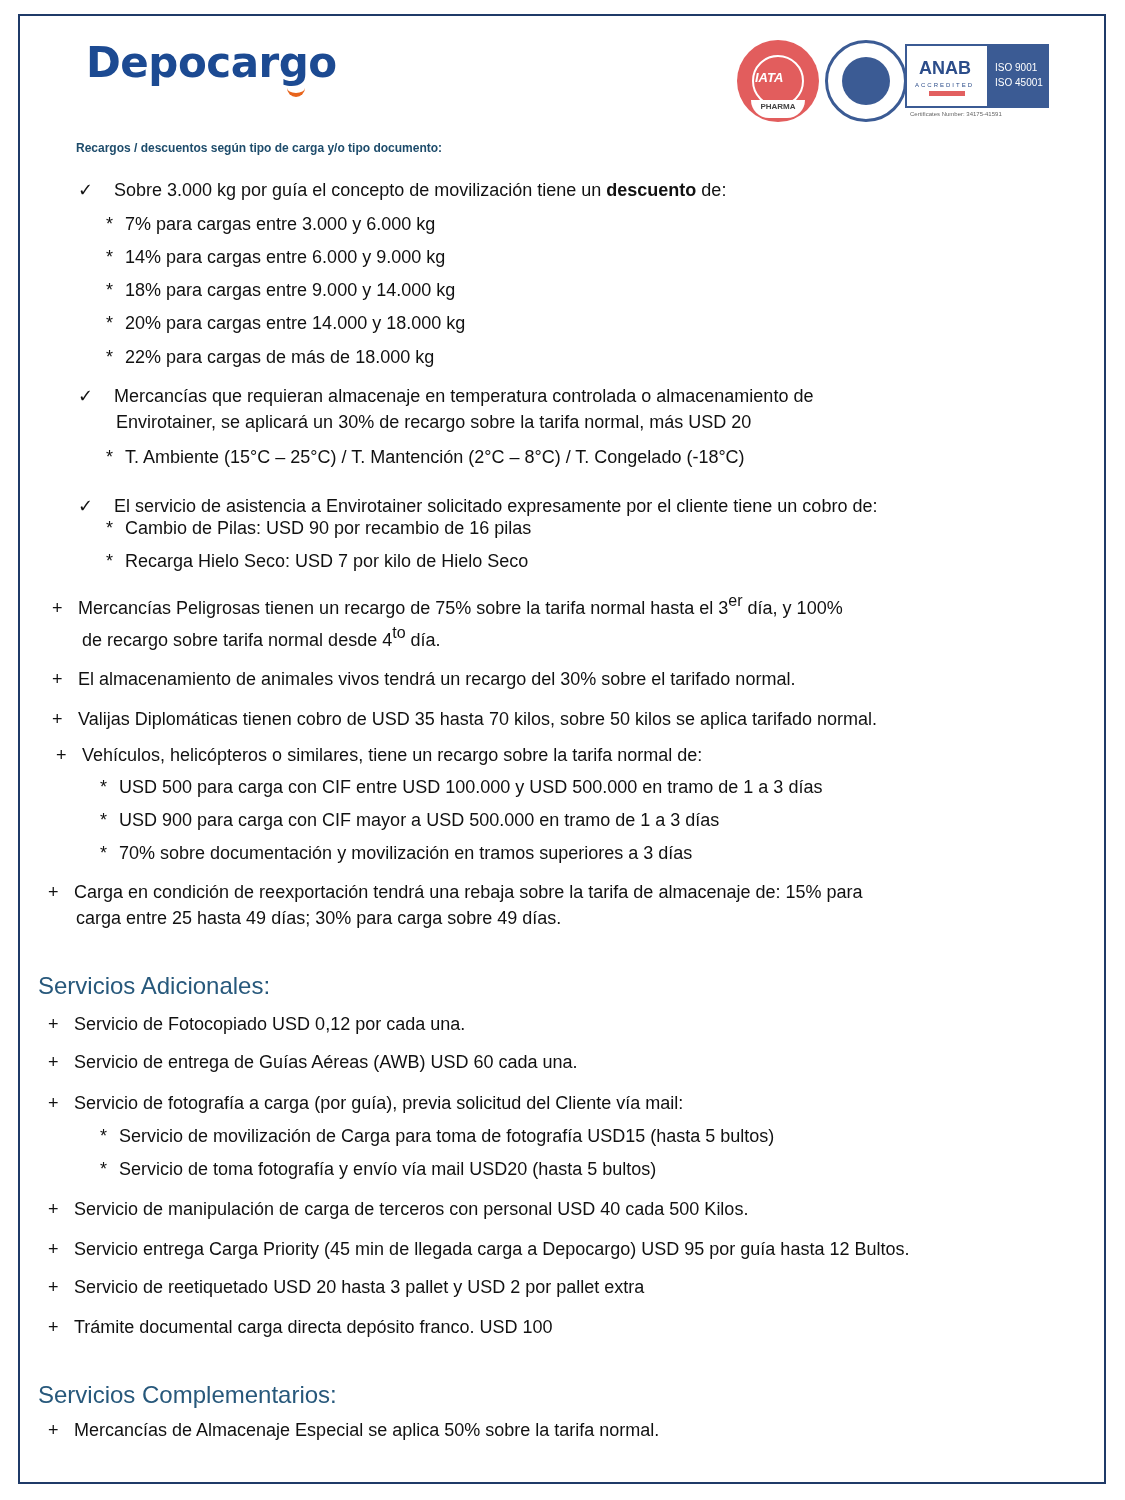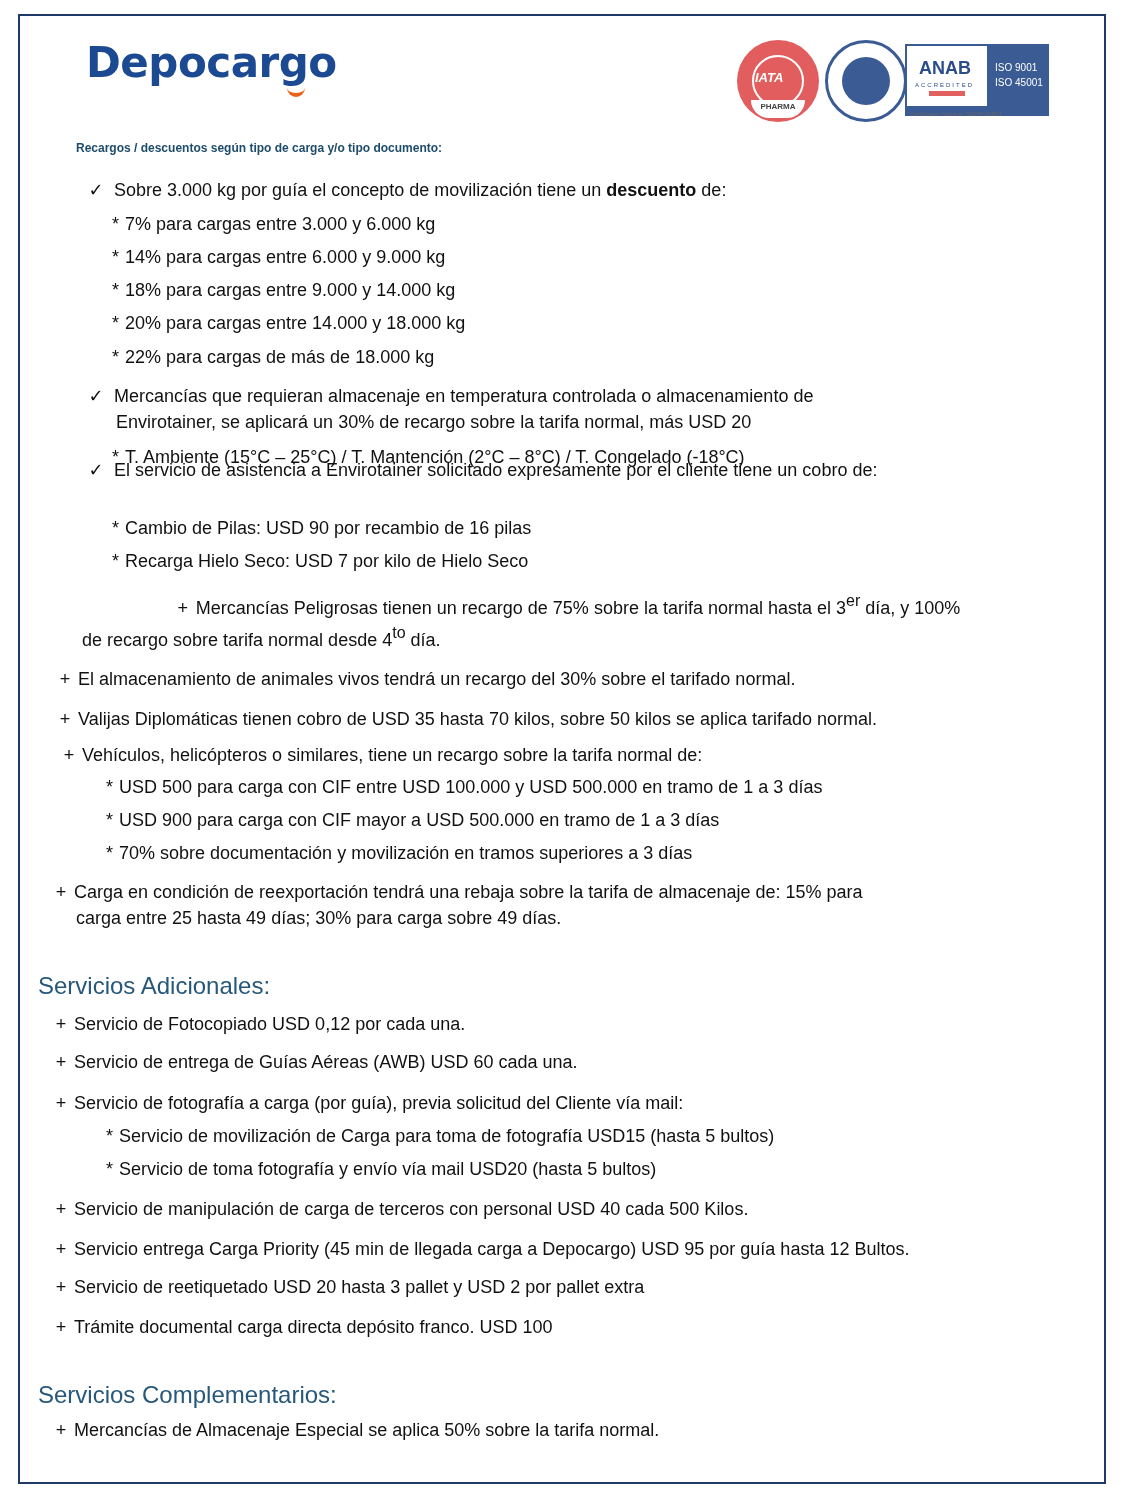--- a/index.html
+++ b/index.html
@@ -18,31 +18,31 @@
           background: #e25d5d; border: 2px solid #fff; box-sizing: border-box; }
   .iata .word { position: absolute; left: 18px; top: 30px; color: #fff; font-weight: bold;
           font-style: italic; font-size: 13px; }
   .iata .pharma { position: absolute; left: 14px; top: 60px; width: 54px; height: 18px; background: #fff;
           border-radius: 0 0 26px 26px; font-size: 8px; font-weight: bold; color: #444; text-align: center;
           line-height: 14px; }
   .abs { position: absolute; left: 88px; top: 0; width: 82px; height: 82px; border-radius: 50%;
           border: 3px solid #3b5b94; box-sizing: border-box; background: #fff; }
   .abs .inner { position: absolute; left: 14px; top: 14px; width: 48px; height: 48px; border-radius: 50%;
           background: #3b5b94; }
-  .anab { position: absolute; left: 168px; top: 4px; width: 144px; height: 72px; background: #3b5b94; }
+  .anab { position: absolute; left: 168px; top: 4px; width: 144px; height: 64px; background: #3b5b94; }
   .anab .white { position: absolute; left: 2px; top: 2px; width: 80px; height: 60px; background: #fff; }
   .anab .mark { position: absolute; left: 12px; top: 12px; font-weight: bold; font-size: 18px; color: #2c4d8a; }
   .anab .acc { position: absolute; left: 8px; top: 36px; font-size: 6px; letter-spacing: 2px; color: #2c4d8a; }
   .anab .red { position: absolute; left: 22px; top: 45px; width: 36px; height: 5px; background: #e26060; }
   .anab .iso { position: absolute; left: 90px; top: 16px; color: #fff; font-size: 10px; line-height: 15px; }
   .certnum { position: absolute; left: 173px; top: 71px; font-size: 6px; color: #666; white-space: nowrap; }
 
   .h-main { position: absolute; left: 76px; top: 141px; font-weight: bold; font-size: 12px; color: #1e4c6b; }
   .h-sec { position: absolute; font-size: 24px; color: #27587b; }
-  .line { position: absolute; font-size: 18px; white-space: nowrap; line-height: 24px; text-align: center; }
+  .line { position: absolute; font-size: 18px; white-space: nowrap; line-height: 24px; }
   .mk { display: inline-block; }
   sup { font-size: 16px; vertical-align: 8px; line-height: 0; }
 </style>
 </head>
 <body>
 
 <div class="frame"></div>
 
 <div class="logo">
   <span>Depocargo</span>
@@ -80,21 +80,21 @@
 <div class="line" style="left:106px;top:212px"><span class="mk" style="width:19px">*</span><span>7% para cargas entre 3.000 y 6.000 kg</span></div>
 <div class="line" style="left:106px;top:245px"><span class="mk" style="width:19px">*</span><span>14% para cargas entre 6.000 y 9.000 kg</span></div>
 <div class="line" style="left:106px;top:278px"><span class="mk" style="width:19px">*</span><span>18% para cargas entre 9.000 y 14.000 kg</span></div>
 <div class="line" style="left:106px;top:311px"><span class="mk" style="width:19px">*</span><span>20% para cargas entre 14.000 y 18.000 kg</span></div>
 <div class="line" style="left:106px;top:345px"><span class="mk" style="width:19px">*</span><span>22% para cargas de más de 18.000 kg</span></div>
 
 <div class="line" style="left:78px;top:384px"><span class="mk" style="width:36px">✓</span><span>Mercancías que requieran almacenaje en temperatura controlada o almacenamiento de</span></div>
 <div class="line" style="left:116px;top:410px"><span>Envirotainer, se  aplicará un 30% de recargo sobre la tarifa normal, más USD 20</span></div>
 <div class="line" style="left:106px;top:445px"><span class="mk" style="width:19px">*</span><span>T. Ambiente (15°C – 25°C) / T. Mantención (2°C – 8°C) / T. Congelado (-18°C)</span></div>
 
-<div class="line" style="left:78px;top:458px"><span class="mk" style="width:36px">✓</span><span>El servicio de asistencia a Envirotainer solicitado expresamente por el cliente tiene un cobro de:</span></div>
+<div class="line" style="left:78px;top:494px"><span class="mk" style="width:36px">✓</span><span>El servicio de asistencia a Envirotainer solicitado expresamente por el cliente tiene un cobro de:</span></div>
 <div class="line" style="left:106px;top:516px"><span class="mk" style="width:19px">*</span><span>Cambio de Pilas: USD 90 por recambio de 16 pilas</span></div>
 <div class="line" style="left:106px;top:549px"><span class="mk" style="width:19px">*</span><span>Recarga Hielo Seco: USD 7 por kilo de Hielo Seco</span></div>
 
 <div class="line" style="left:52px;top:596px;width:1026px;">
   <span class="mk" style="width:26px">+</span><span>Mercancías Peligrosas tienen un recargo de 75% sobre la tarifa normal hasta el 3</span><sup>er</sup><span> día, y 100%</span>
 </div>
 <div class="line" style="left:82px;top:628px">
   <span>de recargo sobre tarifa normal desde 4</span><sup>to</sup><span> día.</span>
 </div>
 <div class="line" style="left:52px;top:667px"><span class="mk" style="width:26px">+</span><span>El almacenamiento de animales vivos tendrá un recargo del 30% sobre el tarifado normal.</span></div>

